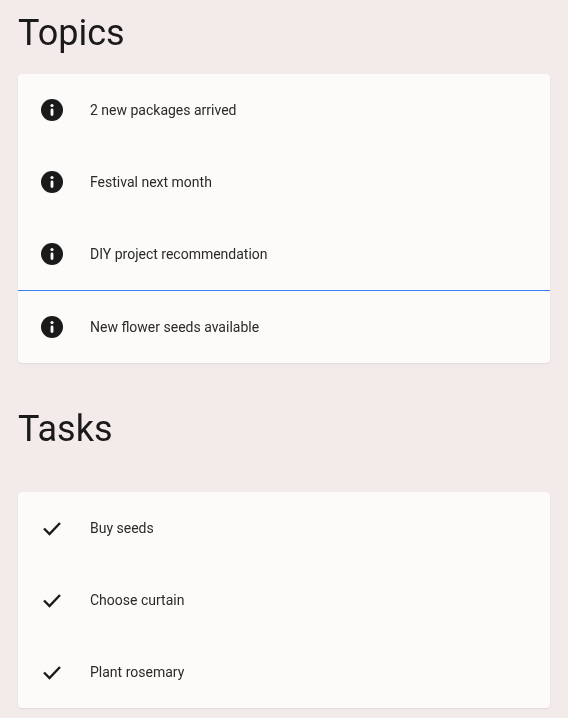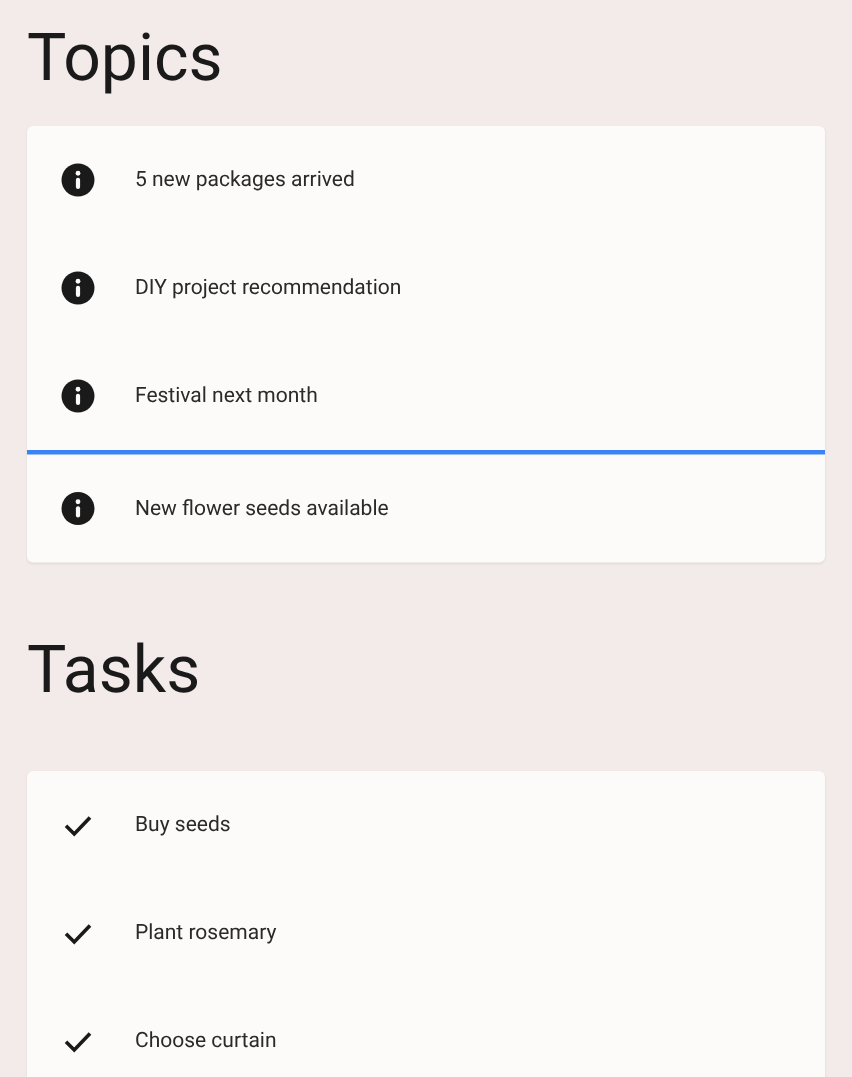--- a/index.html
+++ b/index.html
@@ -9,21 +9,21 @@
     }
     body {
       width: 568px;
       height: 718px;
       background-color: #f3ebe9;
       font-family: -apple-system, BlinkMacSystemFont, "Segoe UI", Roboto, Helvetica, Arial, sans-serif;
       padding: 0 18px;
       overflow: hidden;
     }
     .section-title {
-      font-size: 44px;
+      font-size: 36px;
       font-weight: 400;
       color: #1a1a1a;
       margin-top: 12px;
       margin-bottom: 20px;
     }
     .section-title.tasks {
       margin-top: 45px;
       margin-bottom: 42px;
     }
     .card {
@@ -31,21 +31,21 @@
       border-radius: 4px;
       box-shadow: 0 1px 2px rgba(0,0,0,0.08);
     }
     .list-item {
       display: flex;
       align-items: center;
       padding: 24px 22px;
       cursor: pointer;
     }
     .topics .list-item:last-child {
-      border-top: 3px solid #3b82f6;
+      border-top: 1px solid #3b82f6;
     }
     .icon-wrap {
       width: 24px;
       height: 24px;
       display: flex;
       align-items: center;
       justify-content: center;
       flex-shrink: 0;
       margin-right: 26px;
     }
@@ -62,41 +62,41 @@
 
 <div class="card topics">
   <div class="list-item">
     <span class="icon-wrap">
       <svg width="24" height="24" viewBox="0 0 24 24">
           <circle cx="12" cy="12" r="11" fill="#1a1a1a"></circle>
           <circle cx="12" cy="7.5" r="1.6" fill="#fcfbfa"></circle>
           <rect x="10.6" y="10.5" width="2.8" height="7.5" rx="1.4" fill="#fcfbfa"></rect>
         </svg>
     </span>
-    <span class="item-label">5 new packages arrived</span>
+    <span class="item-label">2 new packages arrived</span>
+  </div>
+  <div class="list-item">
+    <span class="icon-wrap">
+      <svg width="24" height="24" viewBox="0 0 24 24">
+          <circle cx="12" cy="12" r="11" fill="#1a1a1a"></circle>
+          <circle cx="12" cy="7.5" r="1.6" fill="#fcfbfa"></circle>
+          <rect x="10.6" y="10.5" width="2.8" height="7.5" rx="1.4" fill="#fcfbfa"></rect>
+        </svg>
+    </span>
+    <span class="item-label">Festival next month</span>
   </div>
   <div class="list-item">
     <span class="icon-wrap">
       <svg width="24" height="24" viewBox="0 0 24 24">
           <circle cx="12" cy="12" r="11" fill="#1a1a1a"></circle>
           <circle cx="12" cy="7.5" r="1.6" fill="#fcfbfa"></circle>
           <rect x="10.6" y="10.5" width="2.8" height="7.5" rx="1.4" fill="#fcfbfa"></rect>
         </svg>
     </span>
     <span class="item-label">DIY project recommendation</span>
-  </div>
-  <div class="list-item">
-    <span class="icon-wrap">
-      <svg width="24" height="24" viewBox="0 0 24 24">
-          <circle cx="12" cy="12" r="11" fill="#1a1a1a"></circle>
-          <circle cx="12" cy="7.5" r="1.6" fill="#fcfbfa"></circle>
-          <rect x="10.6" y="10.5" width="2.8" height="7.5" rx="1.4" fill="#fcfbfa"></rect>
-        </svg>
-    </span>
-    <span class="item-label">Festival next month</span>
   </div>
   <div class="list-item">
     <span class="icon-wrap">
       <svg width="24" height="24" viewBox="0 0 24 24">
           <circle cx="12" cy="12" r="11" fill="#1a1a1a"></circle>
           <circle cx="12" cy="7.5" r="1.6" fill="#fcfbfa"></circle>
           <rect x="10.6" y="10.5" width="2.8" height="7.5" rx="1.4" fill="#fcfbfa"></rect>
         </svg>
     </span>
     <span class="item-label">New flower seeds available</span>
@@ -113,23 +113,23 @@
         </svg>
     </span>
     <span class="item-label">Buy seeds</span>
   </div>
   <div class="list-item">
     <span class="icon-wrap">
       <svg width="24" height="24" viewBox="0 0 24 24">
           <path d="M4 12.5 L9.5 18 L20 7" fill="none" stroke="#1a1a1a" stroke-width="2.4"></path>
         </svg>
     </span>
-    <span class="item-label">Plant rosemary</span>
+    <span class="item-label">Choose curtain</span>
   </div>
   <div class="list-item">
     <span class="icon-wrap">
       <svg width="24" height="24" viewBox="0 0 24 24">
           <path d="M4 12.5 L9.5 18 L20 7" fill="none" stroke="#1a1a1a" stroke-width="2.4"></path>
         </svg>
     </span>
-    <span class="item-label">Choose curtain</span>
+    <span class="item-label">Plant rosemary</span>
   </div>
 </div>
 
 </body></html>

